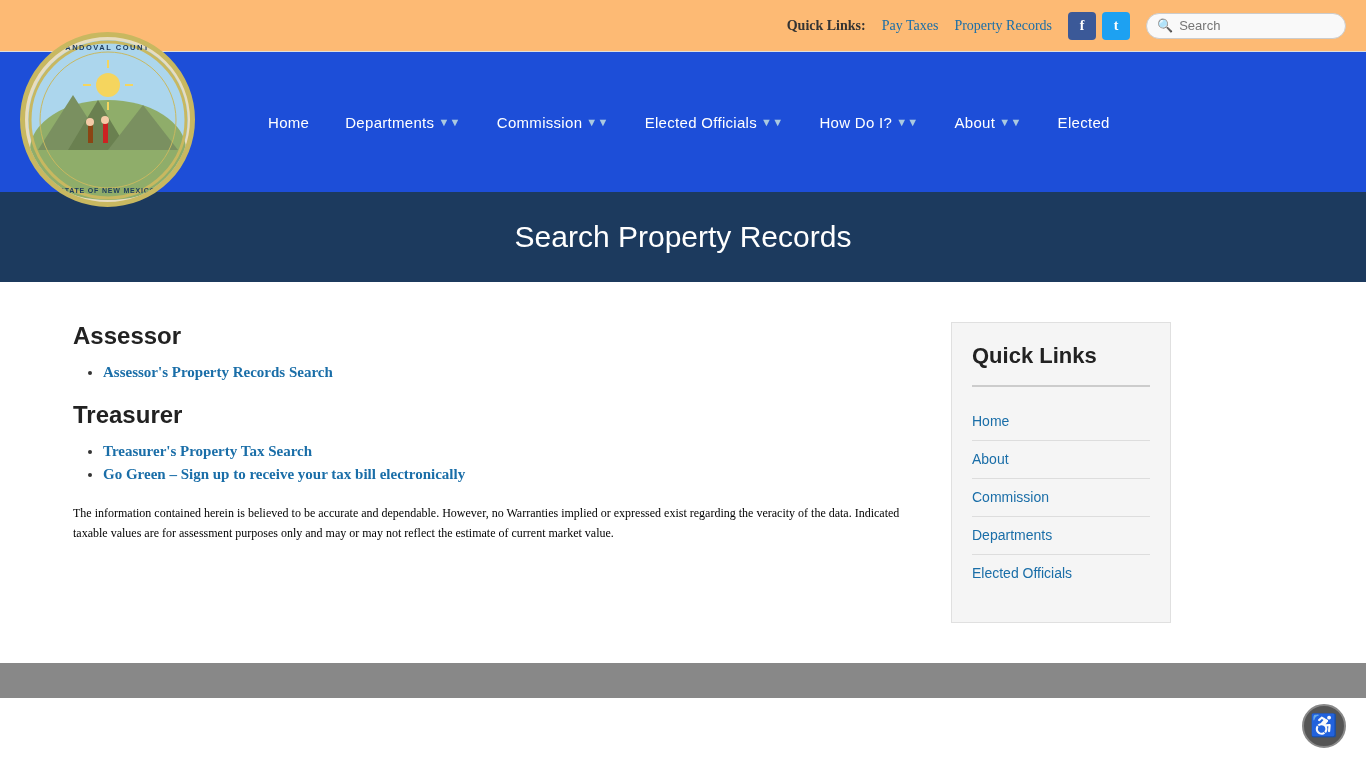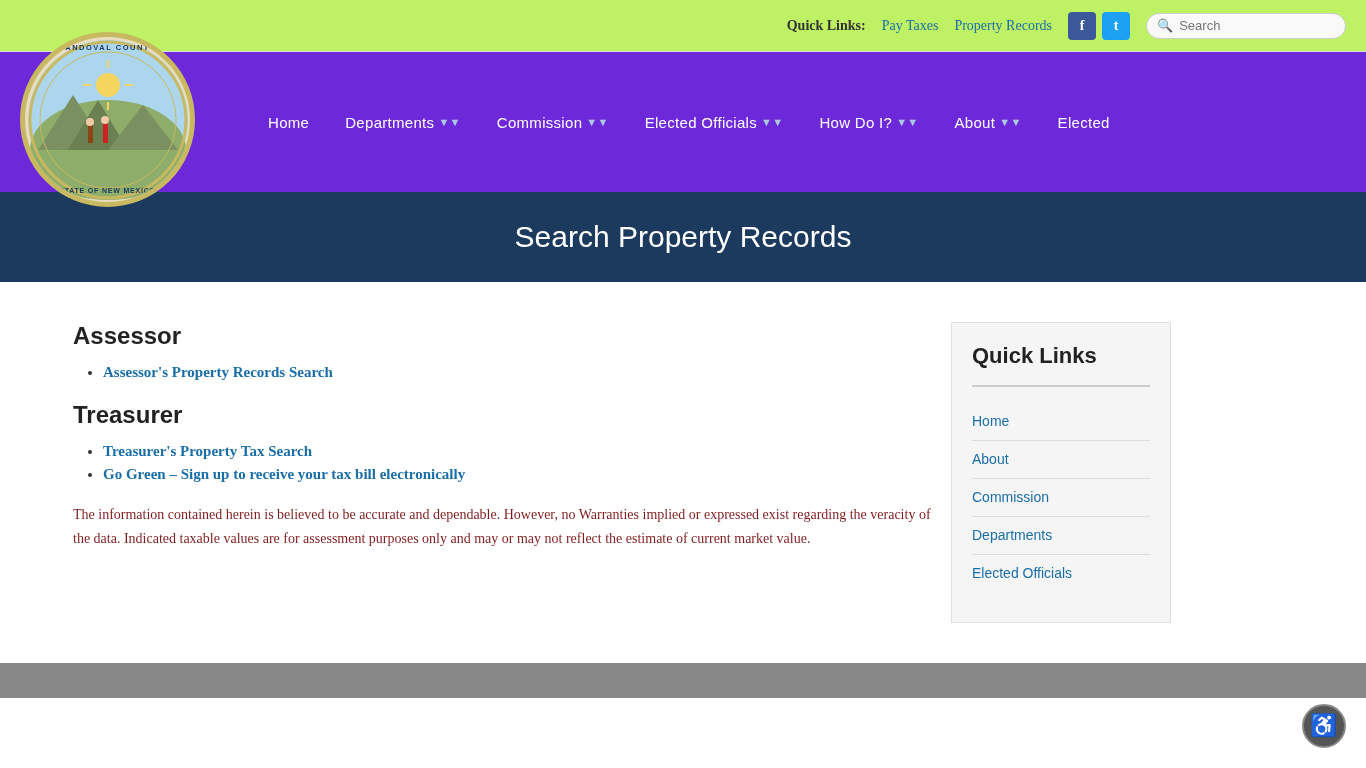--- a/index.html
+++ b/index.html
@@ -1,20 +1,20 @@
 <!DOCTYPE html>
 <html><head>
   <meta charset="utf-8">
   <style>
     * { margin: 0; padding: 0; box-sizing: border-box; }
     body { font-family: 'Georgia', serif; font-size: 15px; color: #333; background: #fff; width: 1366px; }
 
     
     .top-bar {
-      background: #bef264;
+      background: #fdba74;
       border-bottom: 1px solid #ddd;
       padding: 6px 20px;
       display: flex;
       align-items: center;
       justify-content: flex-end;
       gap: 16px;
       height: 52px;
     }
     .quick-links-label {
       font-weight: bold;
@@ -63,21 +63,21 @@
       border: none;
       background: transparent;
       outline: none;
       font-size: 13px;
       width: 150px;
       color: #888;
     }
 
     
     .header {
-      background: #6d28d9;
+      background: #1d4ed8;
       display: flex;
       align-items: center;
       padding: 0 20px;
       min-height: 140px;
       position: relative;
     }
     .logo-container {
       position: absolute;
       left: 20px;
       top: -20px;
@@ -154,22 +154,22 @@
     .content-list li {
       margin-bottom: 6px;
     }
     .content-link {
       color: #1a6ea8;
       text-decoration: none;
       font-size: 15px;
       cursor: pointer;
     }
     .disclaimer-text {
-      font-size: 14px;
-      color: #7f1d1d;
+      font-size: 12px;
+      color: #000000;
       line-height: 1.7;
       margin-top: 18px;
     }
     .section-gap { margin-bottom: 20px; }
 
     
     .sidebar {
       width: 220px;
       flex-shrink: 0;
     }

